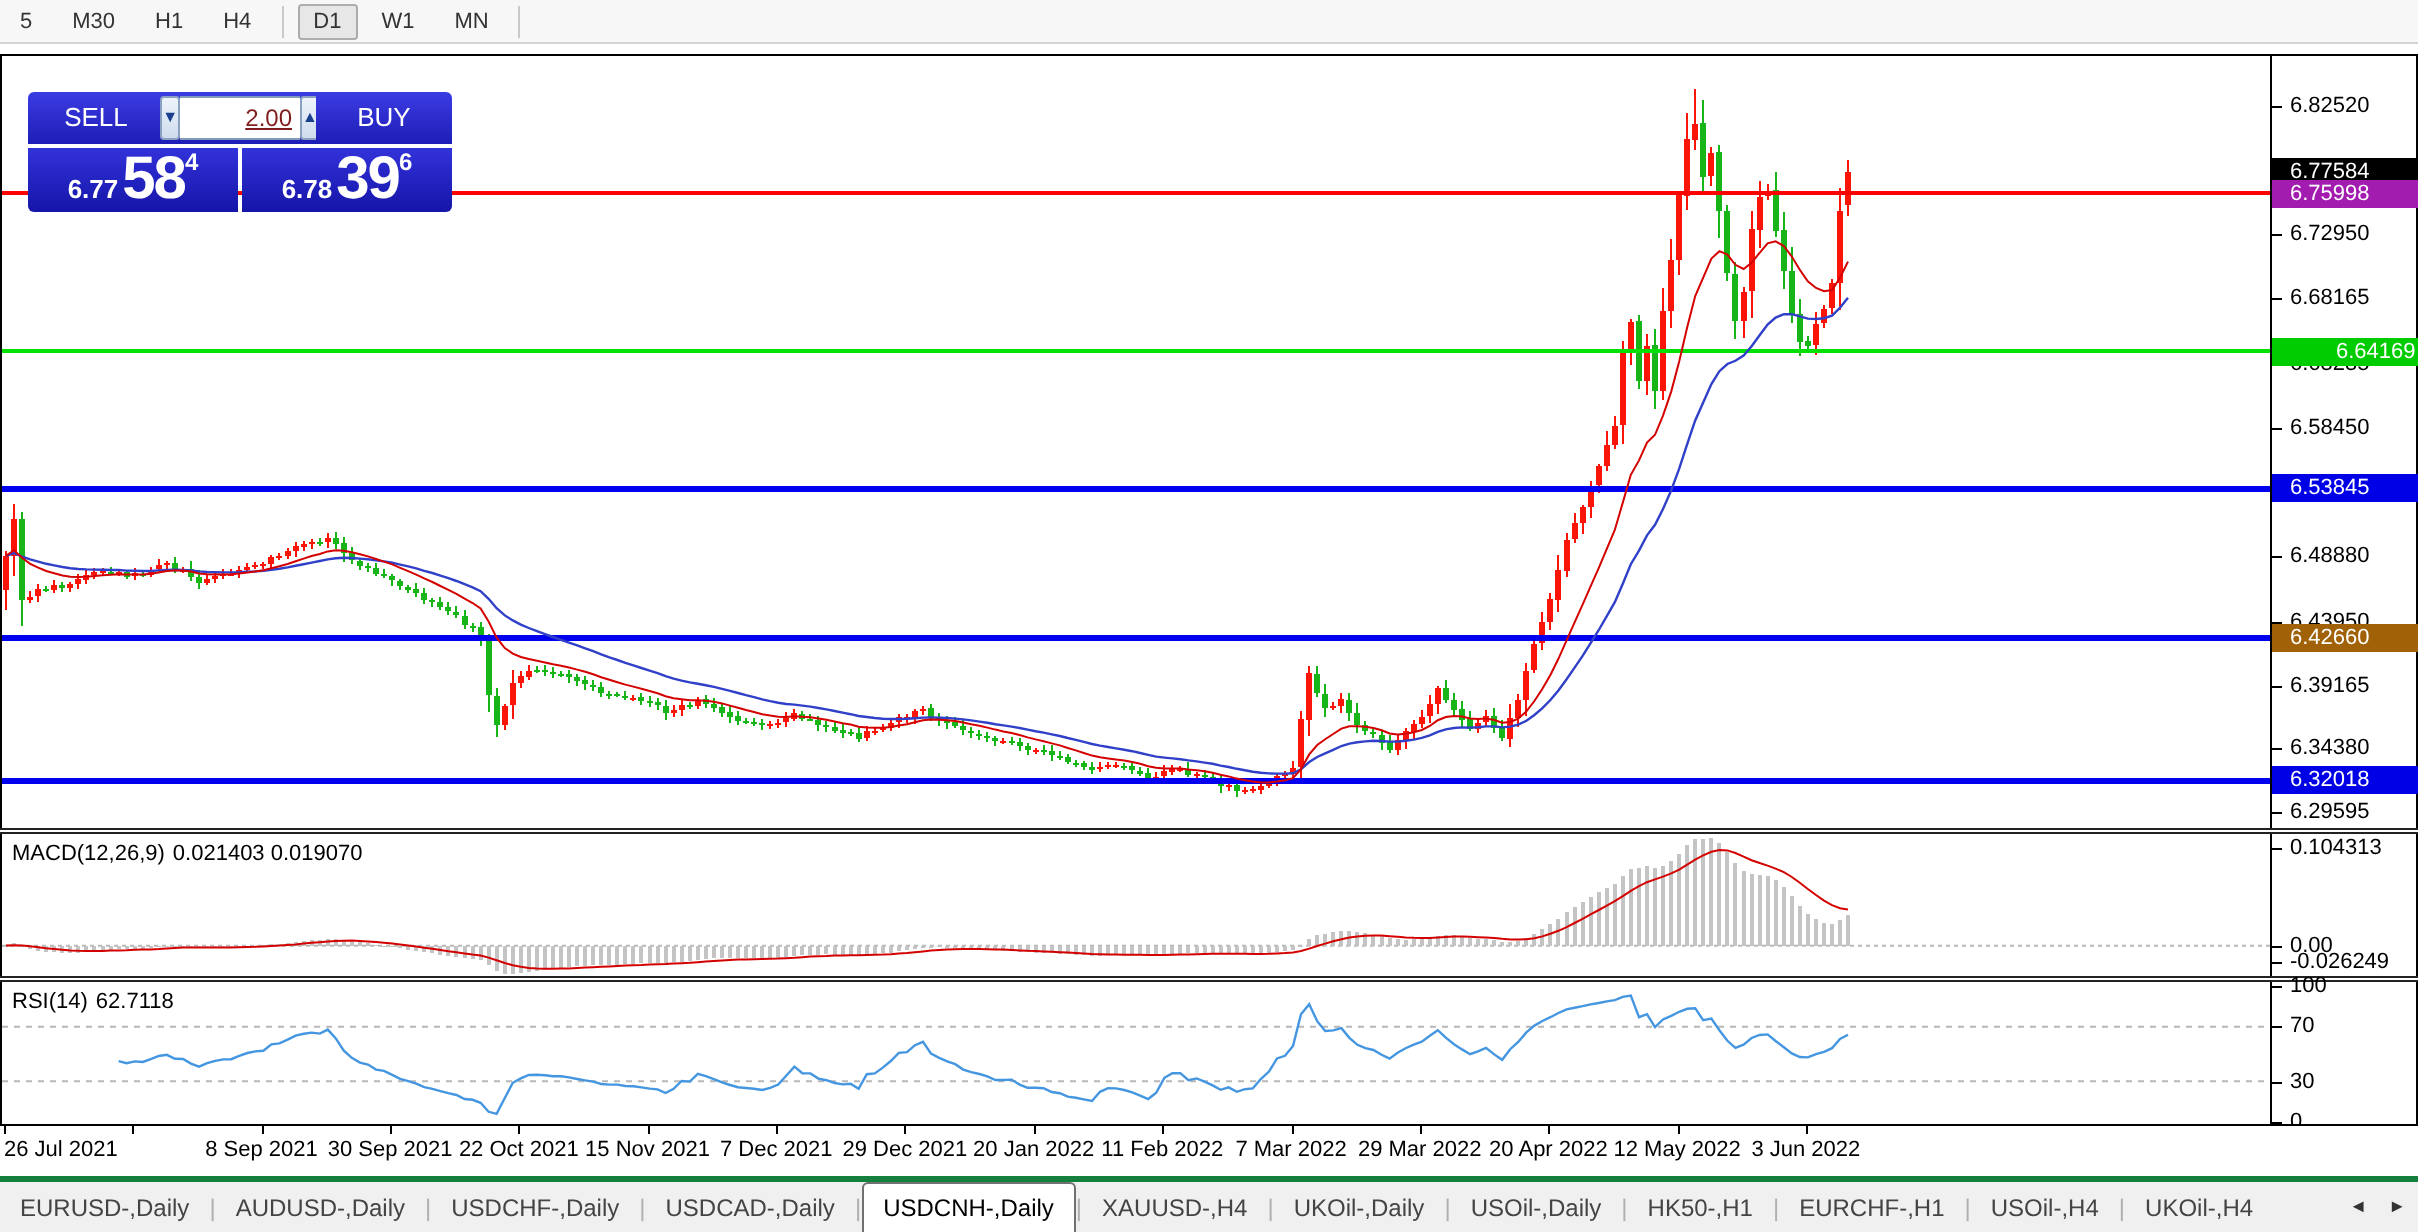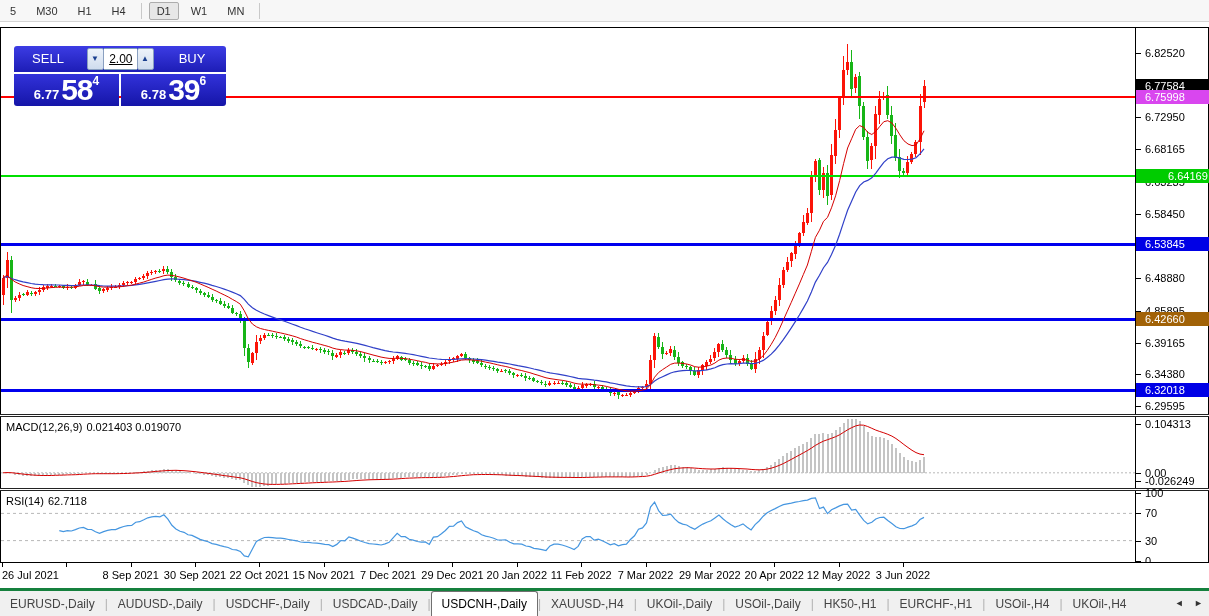--- a/index.html
+++ b/index.html
@@ -35,22 +35,22 @@
   
   #trade-panel { position:absolute; left:14px; top:46px; width:212px; z-index:40;border-radius:10px; }
   #tp-row1 { display:flex; height:26px; }
   .tp-btn { width:68px; height:26px; color:#fff; font-size:13px; text-align:center; line-height:26px;
             background:linear-gradient(180deg,#3c3ce4 0%,#1d1db6 100%); cursor:pointer; }
   #tp-sell { border-radius:3px 0 0 0; }
   #tp-buy  { border-radius:0 3px 0 0; }
   #tp-vol { width:76px; height:26px; display:flex; background:linear-gradient(180deg,#3c3ce4,#1d1db6); align-items:center; justify-content:center; }
   .spin-btn { width:17px; height:22px; background:linear-gradient(180deg,#eef3fa,#cfdcee); border:1px solid #8aa0c0;
               color:#1a3f8f; font-size:8px; line-height:20px; text-align:center; border-radius:2px; cursor:pointer; }
-  #tp-vol input { width:33px; height:22px; border:1px solid #7f9db9; border-left:none; border-right:none;
-                  font-size:12px; text-align:right; padding-right:4px; color:#000000; background:#fff;text-decoration:underline; }
+  #tp-vol input { width:60px; height:22px; border:1px solid #7f9db9; border-left:none; border-right:none;
+                  font-size:12px; text-align:right; padding-right:4px; color:#7f1d1d; background:#fff;text-decoration:underline; }
   #tp-row2 { display:flex; margin-top:2px; }
   .tp-price { width:105px; height:32px; color:#fff; background:linear-gradient(180deg,#3232da 0%,#1515a8 100%);
               display:flex; align-items:flex-end; justify-content:center; padding-bottom:2px; }
   .tp-price.left { margin-right:2px; border-radius:0 0 0 3px; }
   .tp-price.right { border-radius:0 0 3px 0; }
   .tp-small { font-size:13px; font-weight:bold; margin-right:2px; line-height:18px; }
   .tp-big { font-size:30px; font-weight:bold; line-height:28px; letter-spacing:-1px; }
   .tp-sup { font-size:12px; font-weight:bold; line-height:10px; align-self:flex-start; margin-top:2px; }
 
   
@@ -857,29 +857,29 @@
       <div class="ax-label" style="top: 83.9085px;">6.72950</div>
       <div class="ax-tick" style="top: 121.863px;"></div>
       <div class="ax-label" style="top: 115.863px;">6.68165</div>
       <div class="ax-tick" style="top: 154.785px;"></div>
       <div class="ax-label" style="top: 148.785px;">6.63235</div>
       <div class="ax-tick" style="top: 186.739px;"></div>
       <div class="ax-label" style="top: 180.739px;">6.58450</div>
       <div class="ax-tick" style="top: 250.648px;"></div>
       <div class="ax-label" style="top: 244.648px;">6.48880</div>
       <div class="ax-tick" style="top: 283.57px;"></div>
-      <div class="ax-label" style="top: 277.57px;">4.85895</div>
+      <div class="ax-label" style="top: 277.57px;">6.43950</div>
       <div class="ax-tick" style="top: 315.525px;"></div>
       <div class="ax-label" style="top: 309.525px;">6.39165</div>
       <div class="ax-tick" style="top: 347.479px;"></div>
       <div class="ax-label" style="top: 341.479px;">6.34380</div>
       <div class="ax-tick" style="top: 379.433px;"></div>
       <div class="ax-label" style="top: 373.433px;">6.29595</div>
       <div class="ax-badge" style="top: 51.9626px; background: rgb(0, 0, 0);">6.77584</div>
-      <div class="ax-badge" style="top: 62.5539px; background: #d946ef;">6.75998</div>
+      <div class="ax-badge" style="top: 62.5539px; background: #a21caf;">6.75998</div>
       <div class="ax-badge" style="top: 141.548px; background: rgb(0, 204, 0); padding-left: 32px;">6.64169</div>
       <div class="ax-badge" style="top: 210.492px; background: rgb(0, 0, 230);">6.53845</div>
       <div class="ax-badge" style="top: 285.185px; background: #a16207;">6.42660</div>
       <div class="ax-badge" style="top: 356.252px; background: rgb(0, 0, 230);">6.32018</div>
       <div class="ax-label" style="top: 391px;">0.104313</div>
       <div class="ax-tick" style="top: 397px;"></div>
       <div class="ax-label" style="top: 439.827px;">0.00</div>
       <div class="ax-tick" style="top: 445.827px;"></div>
       <div class="ax-label" style="top: 448px;">-0.026249</div>
       <div class="ax-tick" style="top: 454px;"></div>

